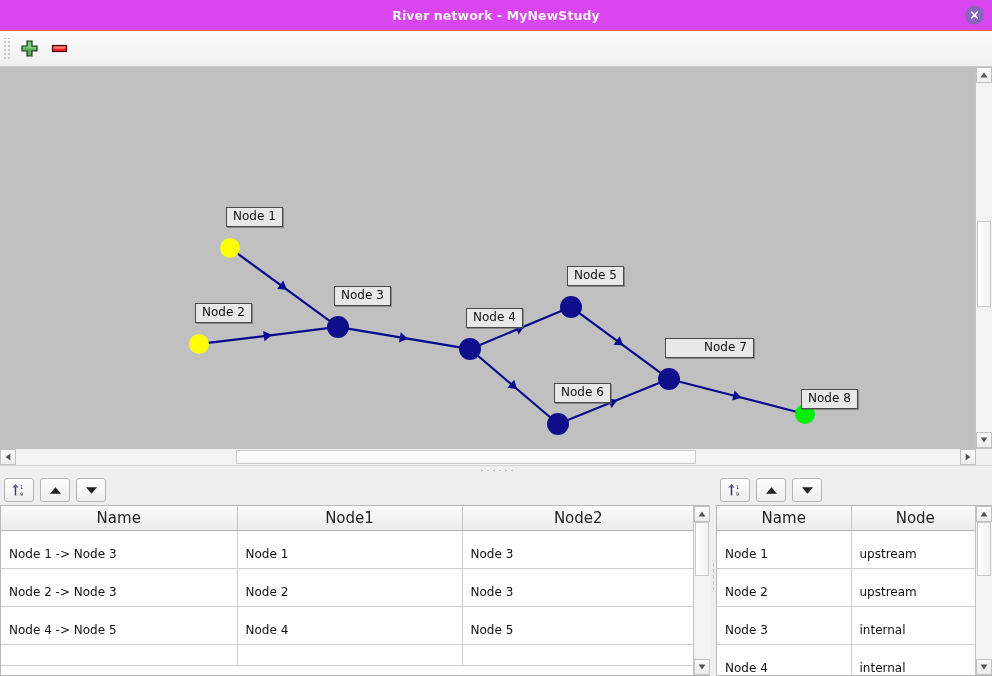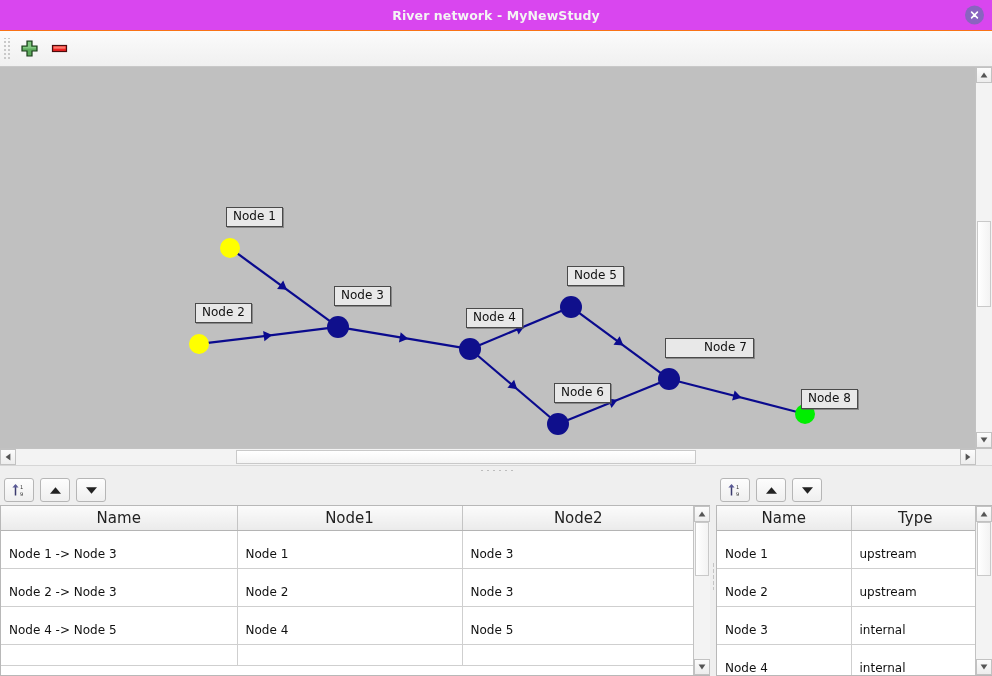--- a/index.html
+++ b/index.html
@@ -550,21 +550,21 @@
       <div class="table-wrap">
         <div class="table-scrollarea">
           <table class="grid" id="nodes-table">
             <colgroup>
                 <col style="width:134px">
                 <col style="width:128px">
               </colgroup>
             <thead>
                 <tr id="nodes-head">
                   <th>Name</th>
-                  <th>Type</th>
+                  <th>Node</th>
                 </tr>
               </thead>
             <tbody id="nodes-body">
                 <tr>
                   <td>Node 1</td>
                   <td>upstream</td>
                 </tr>
                 <tr>
                   <td>Node 2</td>
                   <td>upstream</td>

